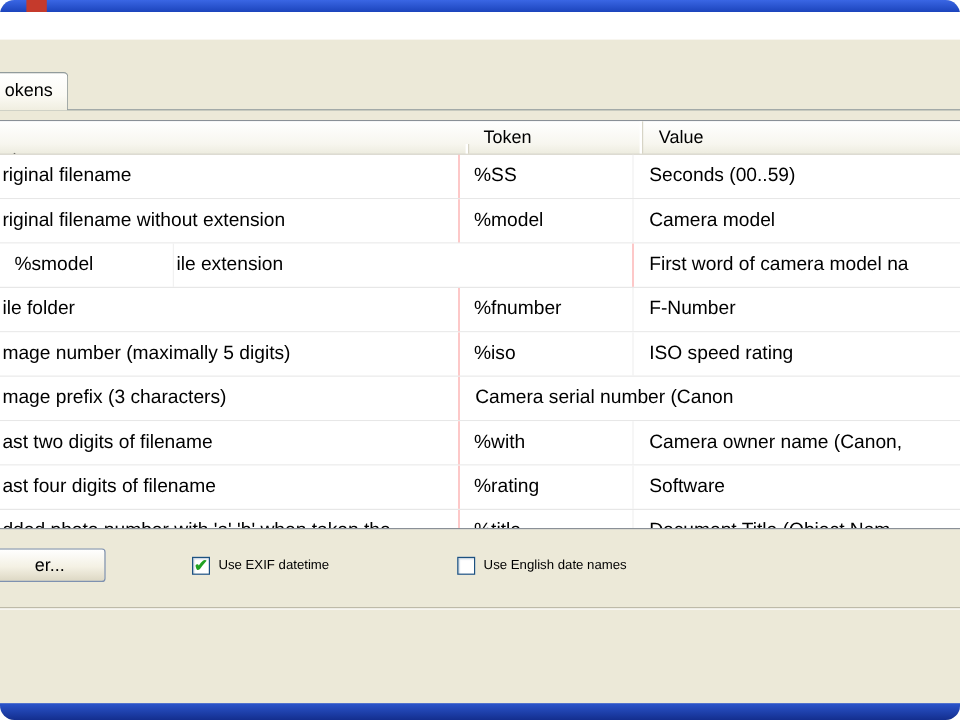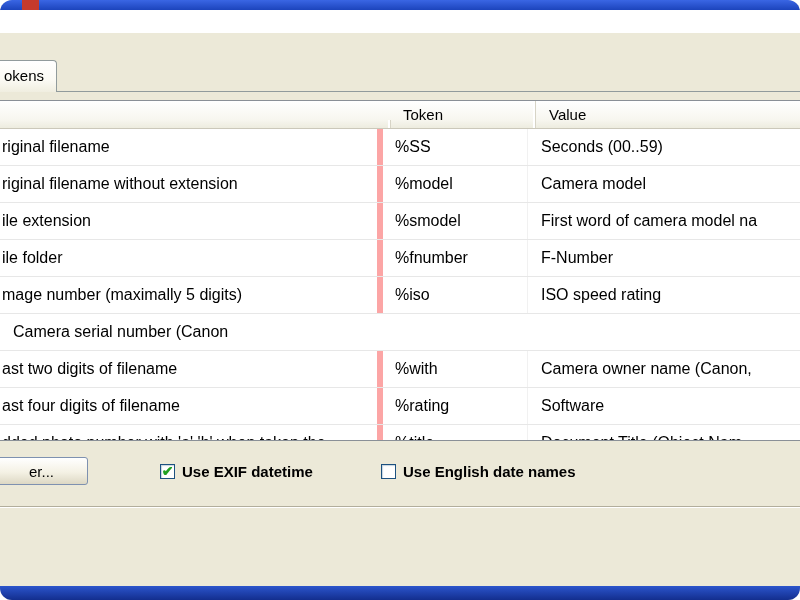--- a/index.html
+++ b/index.html
@@ -27,38 +27,38 @@
   .thead{display:flex;height:28px;box-sizing:border-box;
     background:linear-gradient(#FFFFFF,#F7F6EF 70%,#EDECDF);
     border-bottom:1px solid #CBC8BA;}
   .th{box-sizing:border-box;line-height:27px;font-size:15px;white-space:nowrap;overflow:hidden;
     border-right:1px solid #D7D4C6;box-shadow:inset -2px 0 0 #FFFFFF;}
   .th1{width:391px;padding-left:2px;margin-top:19px;}
   .th2{width:145px;padding-left:12px;}
   .th3{flex:1;padding-left:13px;border-right:none;box-shadow:none;}
   .tr{display:flex;height:37px;box-sizing:border-box;border-bottom:1px solid #E7E7E7;background:#FFFFFF;}
   .td{box-sizing:border-box;line-height:36px;font-size:16px;white-space:nowrap;overflow:hidden;}
-  .td1{width:383px;padding-left:2px;border-right:6px solid #fca5a5;}
+  .td1{width:383px;padding-left:2px;border-right:1px solid #fca5a5;}
   .td2{width:145px;padding-left:12px;border-right:1px solid #F1F1F1;}
   .td3{flex:1;padding-left:13px;}
 
   
   .xp-button{position:absolute;left:-30px;top:457px;width:118px;height:28px;box-sizing:border-box;
     background:linear-gradient(#FFFFFF,#F4F1E4 55%,#DDD8C4);
     border:1px solid #7E91B0;border-radius:3px;
     font-size:15px;line-height:25px;padding-left:58px;text-align:left;
     font-family:"Liberation Sans",sans-serif;}
   .cb-group{position:absolute;top:457px;height:28px;display:flex;align-items:center;gap:7px;}
   .cb1{left:160px;}
   .cb2{left:381px;}
   .cb-box{width:15px;height:15px;box-sizing:border-box;background:#FFFFFF;border:1px solid #1C5180;
     display:flex;align-items:center;justify-content:center;
     box-shadow:inset 1px 1px 1px rgba(28,81,128,.25);}
   .cb-check{color:#21A121;font-size:14px;font-weight:bold;line-height:1;}
-  .cb-label{font-size:15px;white-space:nowrap;font-weight:bold;}
+  .cb-label{font-size:11px;white-space:nowrap;}
 
   .groove-line{position:absolute;left:0;top:506px;width:800px;height:0;
     border-top:1px solid #B2AE9C;border-bottom:1px solid #FFFFFF;}
 
   .bottom-blue-strip{position:absolute;left:0;top:586px;width:800px;height:14px;
     background:linear-gradient(#2B55CC,#132E8E);}
 </style>
 </head>
 <body>
 
@@ -85,35 +85,36 @@
           <div class="td td1">riginal filename</div>
           <div class="td td2">%SS</div>
           <div class="td td3">Seconds (00..59)</div>
         </div>
         <div class="tr">
           <div class="td td1">riginal filename without extension</div>
           <div class="td td2">%model</div>
           <div class="td td3">Camera model</div>
         </div>
         <div class="tr">
+          <div class="td td2">%smodel</div>
           <div class="td td1">ile extension</div>
-          <div class="td td2">%smodel</div>
           <div class="td td3">First word of camera model na</div>
         </div>
         <div class="tr">
           <div class="td td1">ile folder</div>
           <div class="td td2">%fnumber</div>
           <div class="td td3">F-Number</div>
         </div>
         <div class="tr">
           <div class="td td1">mage number (maximally 5 digits)</div>
           <div class="td td2">%iso</div>
           <div class="td td3">ISO speed rating</div>
         </div>
         <div class="tr">
+          <div class="td td1">mage prefix (3 characters)</div>
           <div class="td td3">Camera serial number (Canon</div>
         </div>
         <div class="tr">
           <div class="td td1">ast two digits of filename</div>
           <div class="td td2">%with</div>
           <div class="td td3">Camera owner name (Canon,</div>
         </div>
         <div class="tr">
           <div class="td td1">ast four digits of filename</div>
           <div class="td td2">%rating</div>

